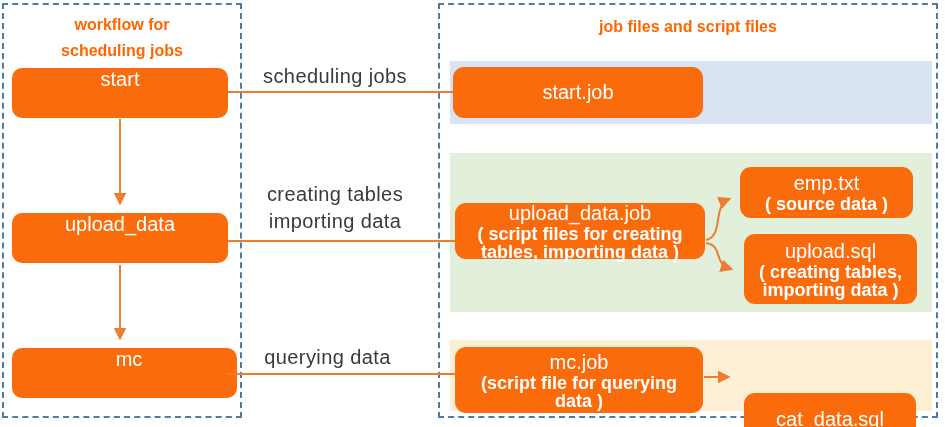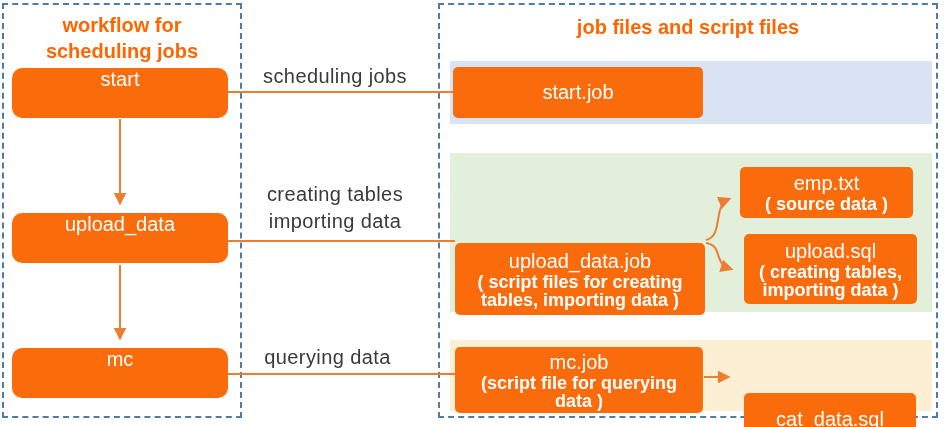--- a/index.html
+++ b/index.html
@@ -5,43 +5,43 @@
   html,body{margin:0;padding:0;background:#fff;}
   .canvas{
     position:relative;width:945px;height:427px;background:#fff;
     font-family:"Liberation Sans",sans-serif;overflow:hidden;
   }
   .panel{position:absolute;border:2px dashed #4e7ca6;box-sizing:border-box;background:transparent;}
   .panel-left{left:2px;top:3px;width:240px;height:415px;}
   .panel-right{left:438px;top:3px;width:500px;height:415px;}
   .panel-title{
     position:absolute;left:0;width:100%;text-align:center;
-    color:#ff6600;font-weight:bold;font-size:20px;line-height:26px;white-space:pre-line;
+    color:#ff6600;font-weight:bold;font-size:16px;line-height:26px;white-space:pre-line;
   }
   .panel-left .panel-title{top:7px;}
   .panel-right .panel-title{top:9px;}
   .node{
     position:absolute;left:8px;width:216px;height:50px;border-radius:10px;
     background:#fa6b0c;color:#fff;font-size:20px;
     display:flex;align-items:flex-start;justify-content:center;
   }
   .node-start{top:63px;}
   .node-upload{top:208px;}
-  .node-mc{top:343px;}
+  .node-mc{top:343px;padding-left:9px;}
   .band{position:absolute;left:10px;width:482px;}
   .band-blue{top:56px;height:63px;background:#dae3f3;}
   .band-green{top:148px;height:159px;background:#e2efda;}
   .band-cream{top:335px;height:71px;background:#fcefd4;}
   .filebox{
-    position:absolute;background:#fa6b0c;border-radius:5px;color:#fff;
+    position:absolute;background:#fa6b0c;border-radius:11px;color:#fff;
     display:flex;flex-direction:column;align-items:center;justify-content:center;
     text-align:center;box-sizing:border-box;padding:2px 4px;
   }
   .fb-startjob{left:13px;top:62px;width:250px;height:51px;}
-  .fb-uploadjob{left:15px;top:198px;width:250px;height:72px;margin-top:40px;}
+  .fb-uploadjob{left:15px;top:198px;width:250px;height:56px;}
   .fb-emptxt{left:300px;top:162px;width:173px;height:51px;}
   .fb-uploadsql{left:304px;top:229px;width:173px;height:70px;}
   .fb-mcjob{left:15px;top:342px;width:248px;height:66px;}
   .fb-catdatasql{left:304px;top:347px;width:172px;height:52px;margin-top:41px;}
   .file-name{font-size:20px;line-height:23px;}
   .file-desc{font-size:18px;line-height:18px;white-space:pre-line;font-weight:bold;}
   .connector-label{
     position:absolute;color:#3a3a3a;font-size:20px;line-height:27px;
     text-align:center;white-space:pre-line;letter-spacing:.4px;
   }

